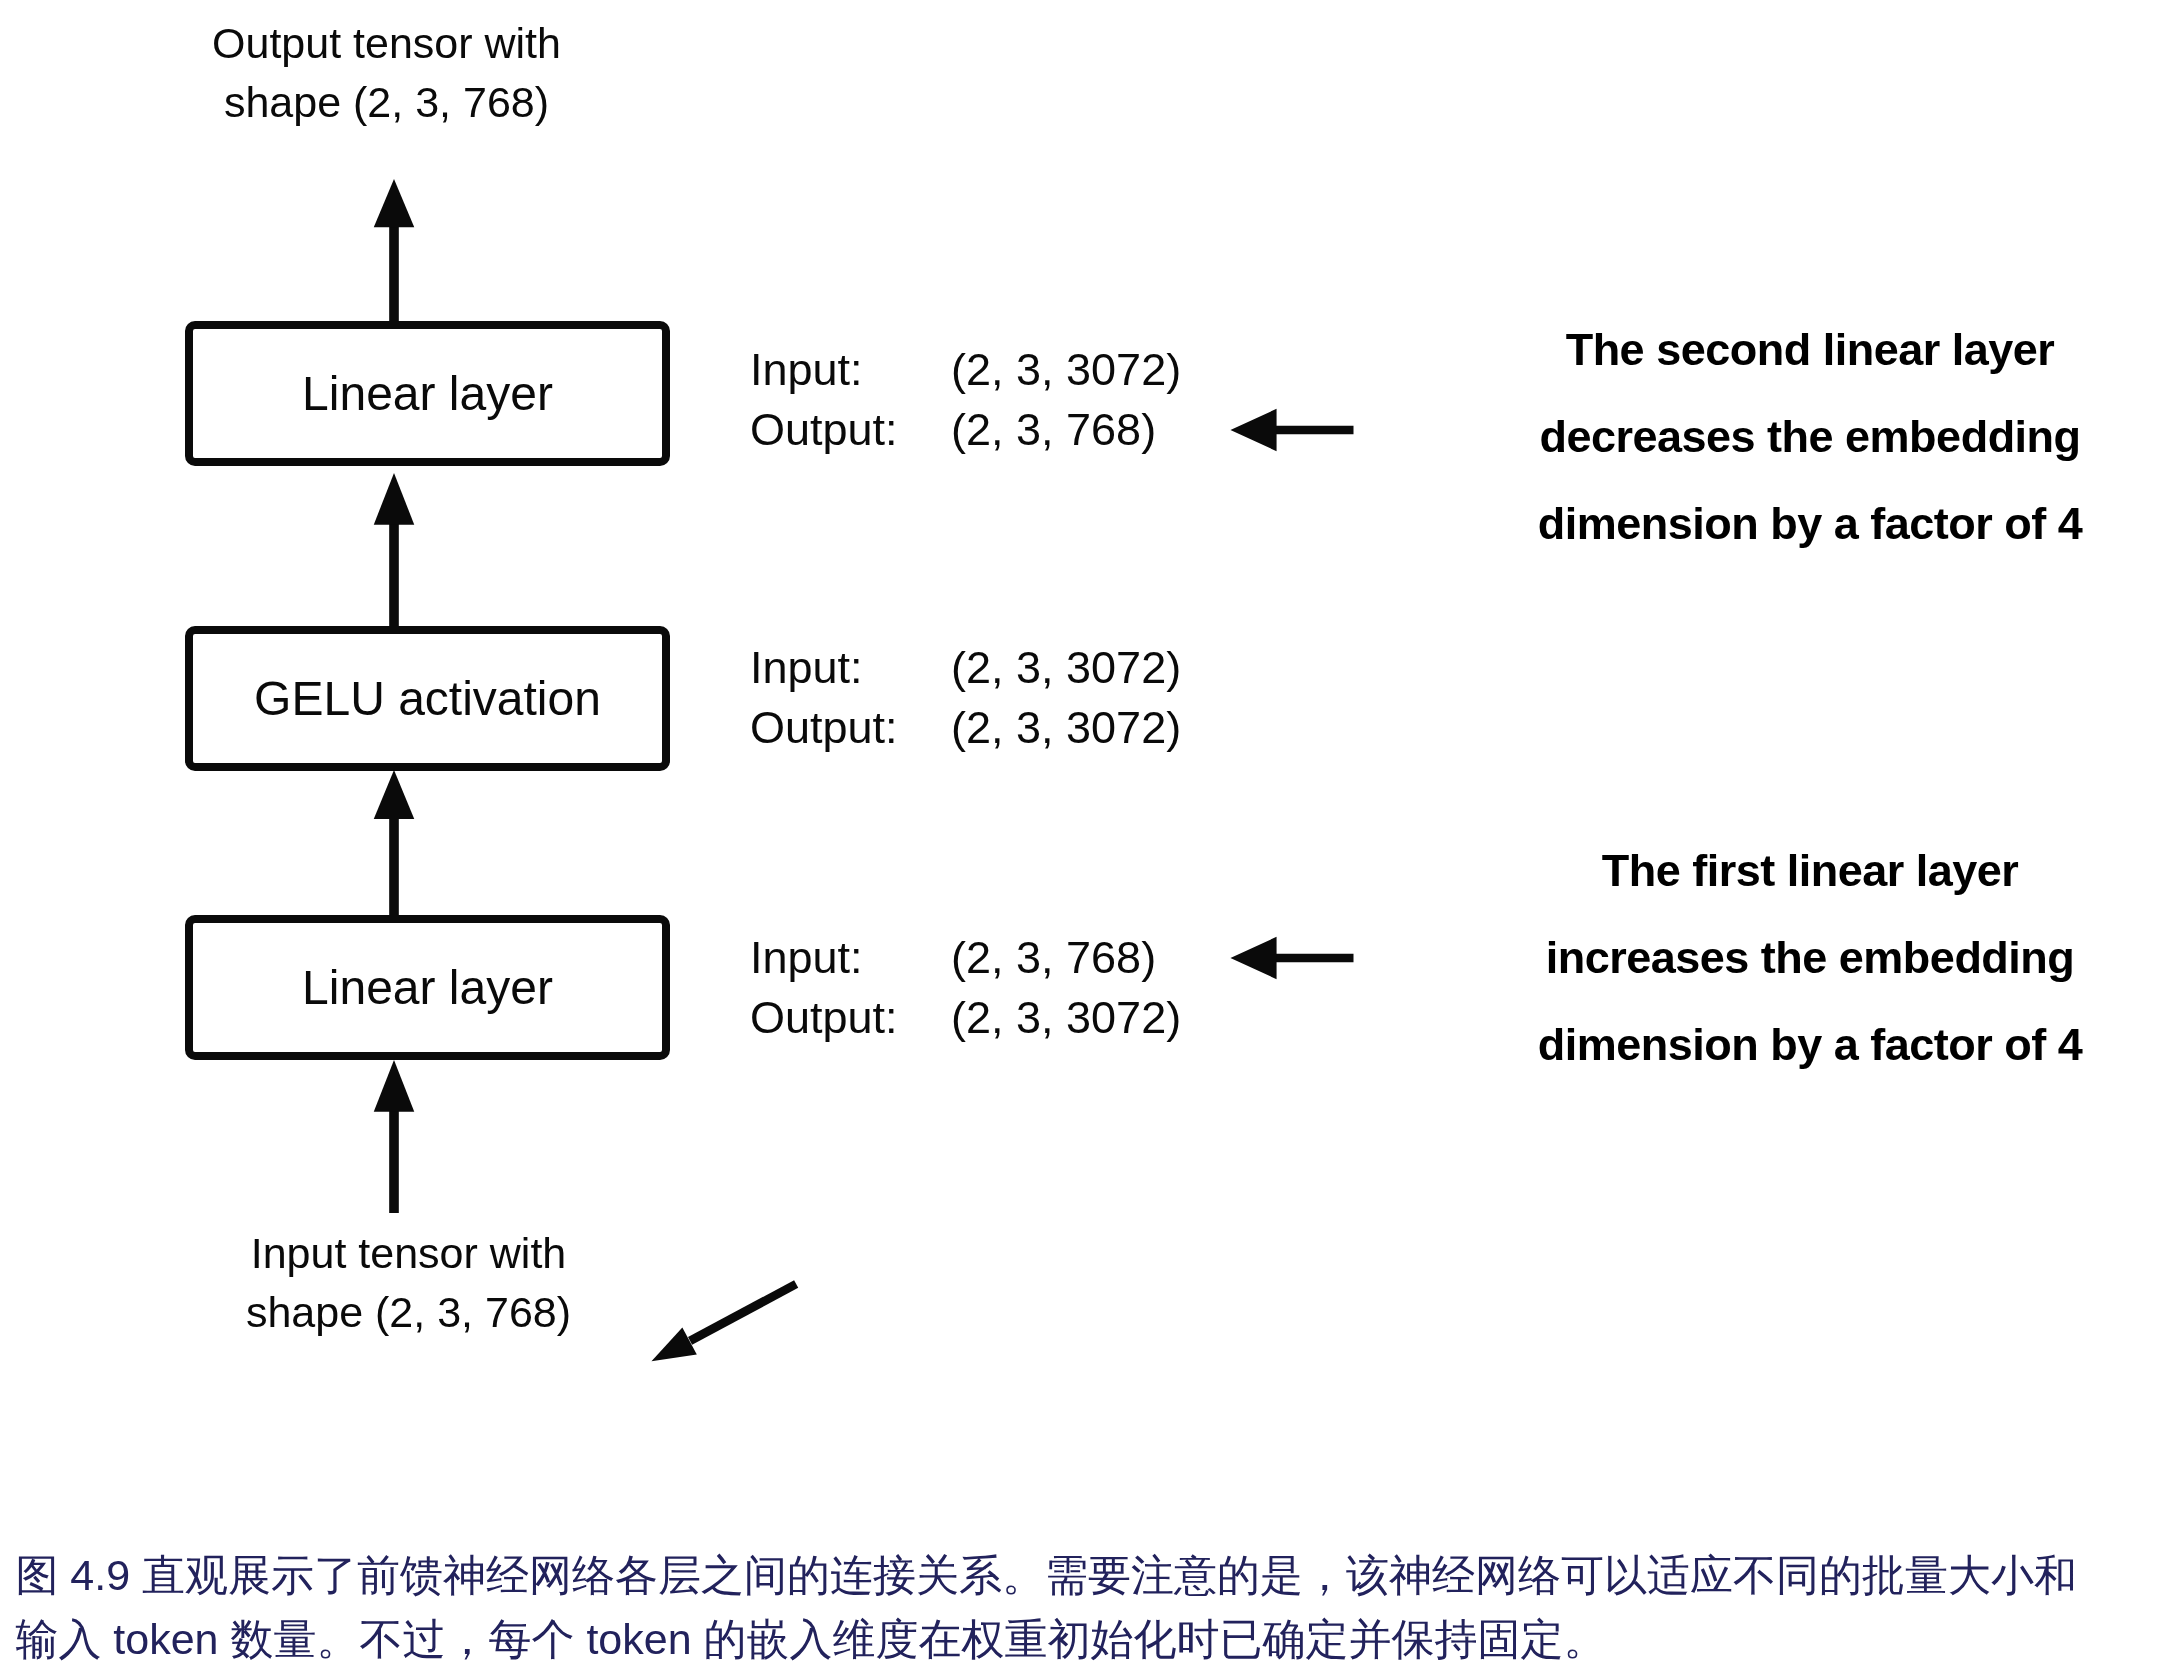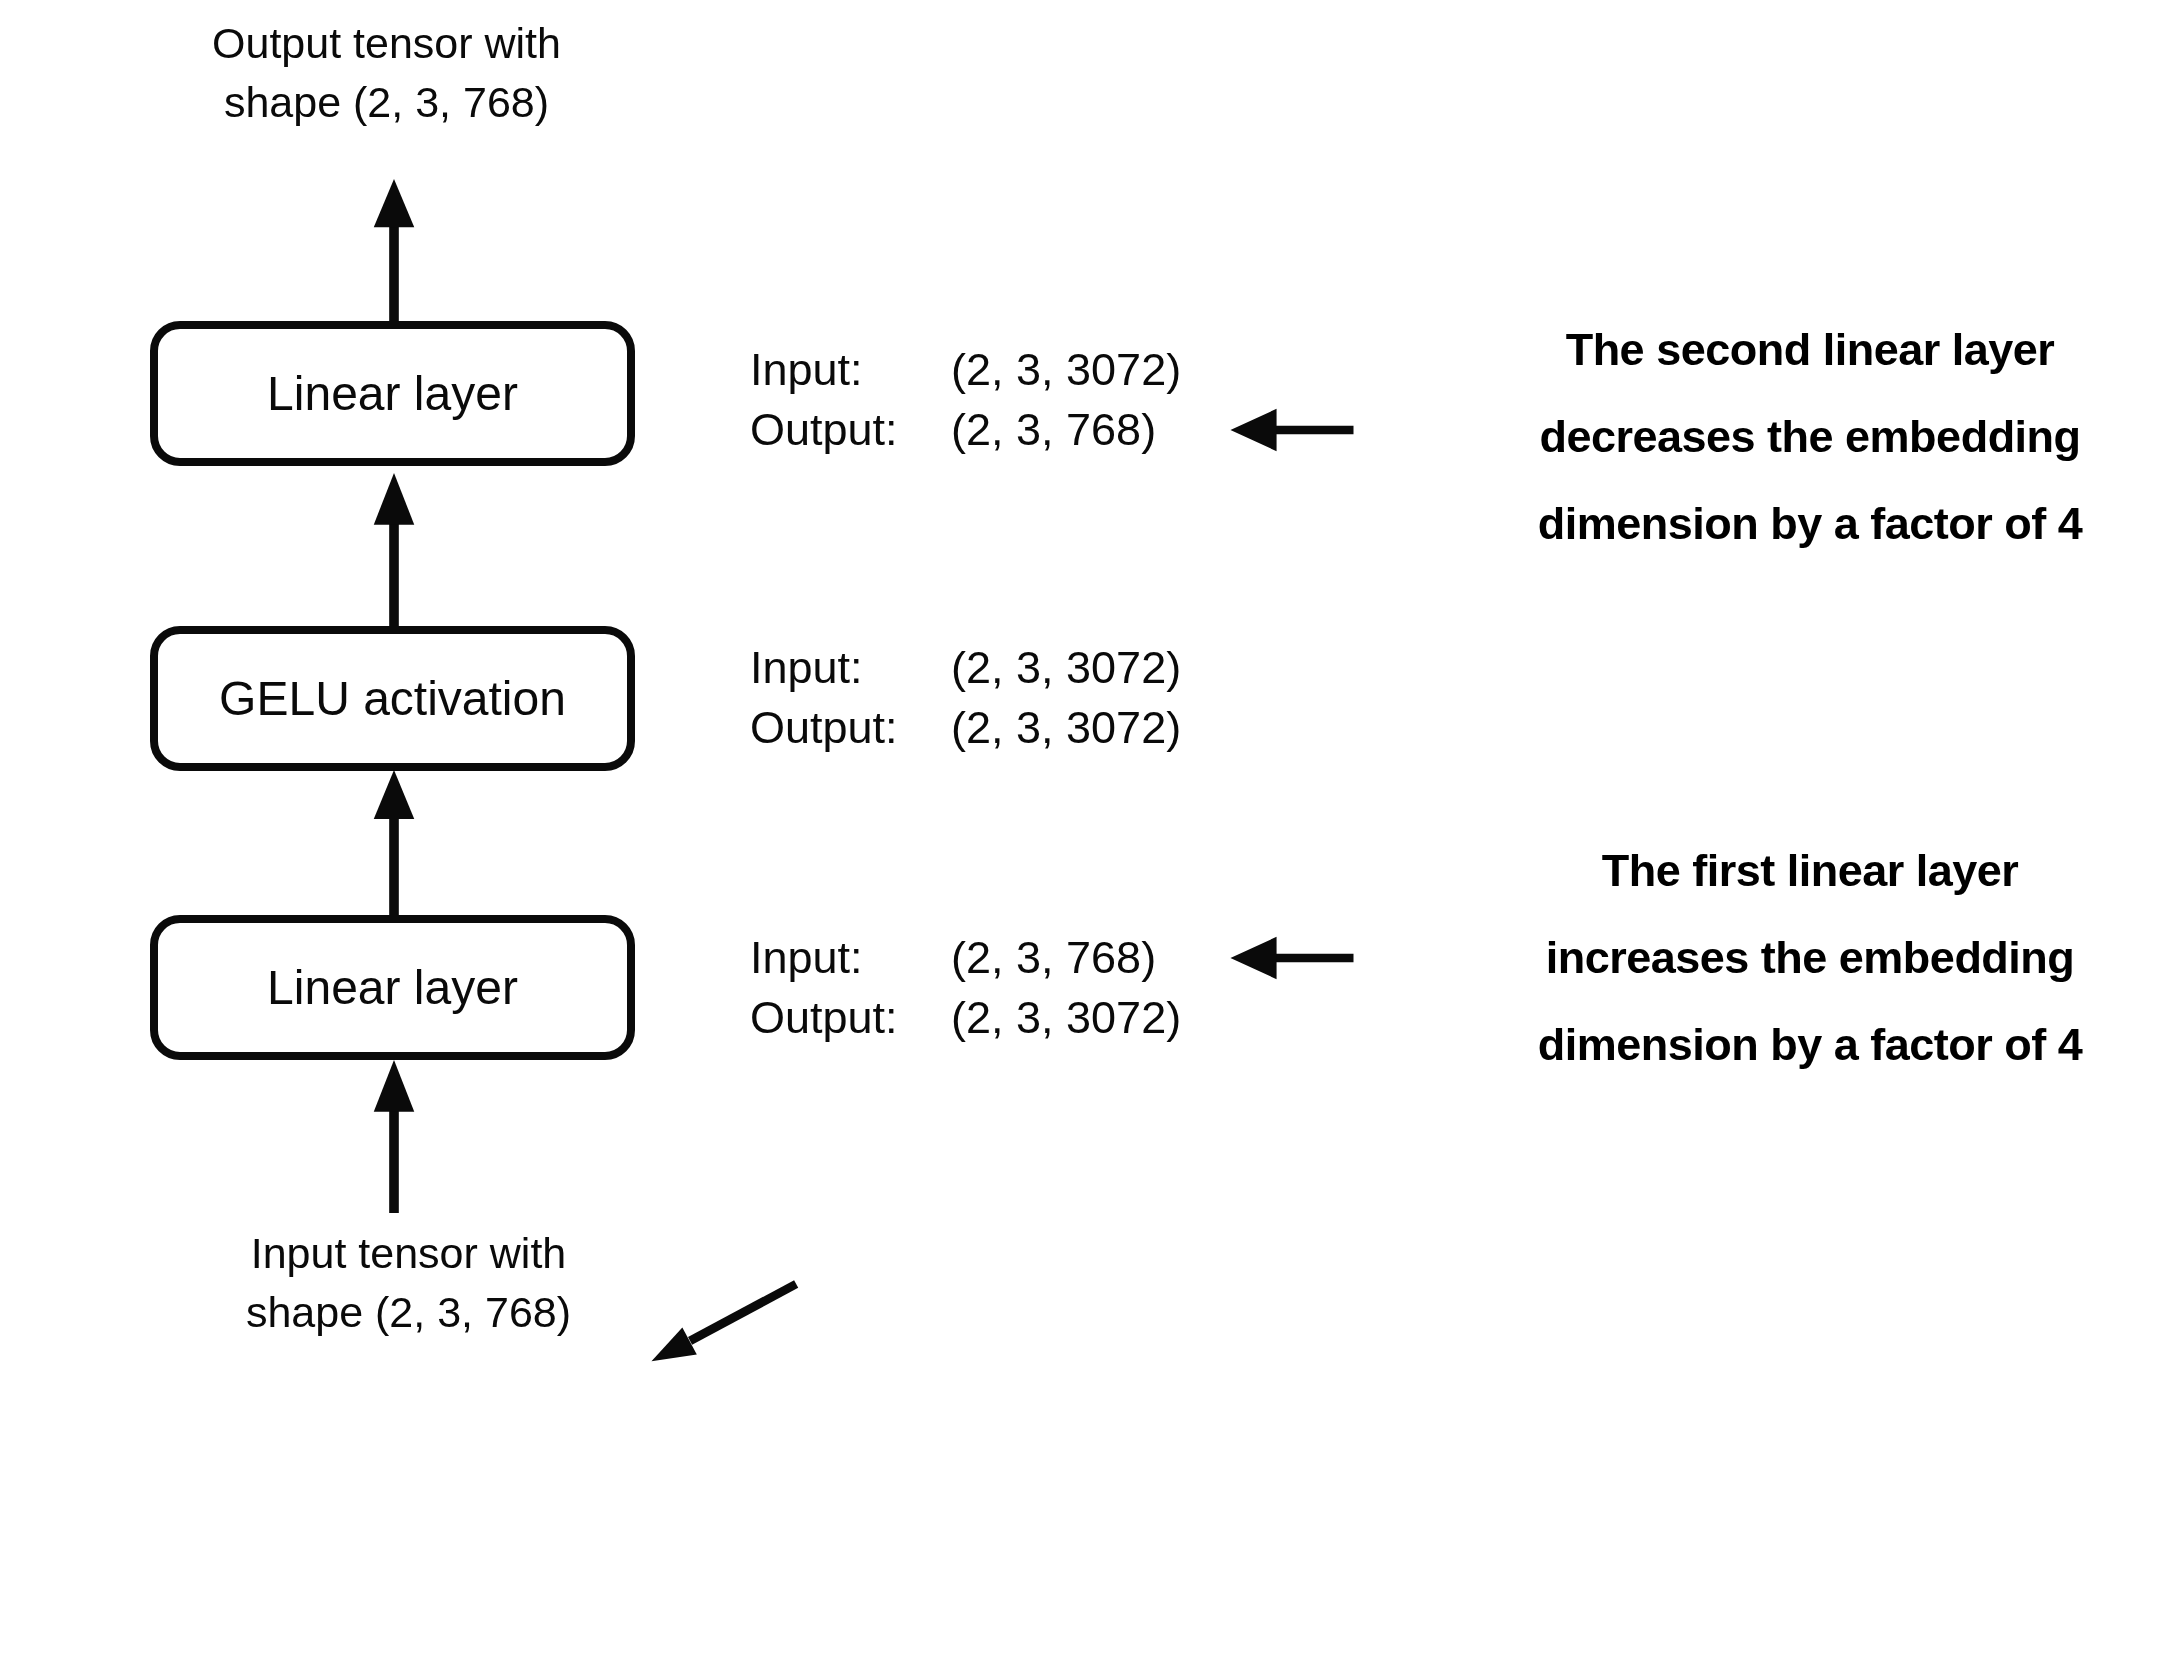--- a/index.html
+++ b/index.html
@@ -16,26 +16,27 @@
     position: absolute;
     text-align: center;
     font-size: 43px;
     line-height: 59px;
     white-space: pre-line;
     color: #0a0a0a;
   }
   .node-box {
     position: absolute;
     border: 8.7px solid #0a0a0a;
-    border-radius: 30px;
+    border-radius: 10px;
     background: #ffffff;
     display: flex;
     align-items: center;
     justify-content: center;
     box-sizing: border-box;
+    margin-left: 35px;
   }
   .node-box .box-label {
     font-size: 48px;
     color: #0a0a0a;
   }
   .io-block {
     position: absolute;
     font-size: 45px;
     line-height: 60px;
     color: #0a0a0a;
@@ -157,15 +158,17 @@
 
   <div class="tensor-label" style="left:172px; top:1224px; width:473px;">Input tensor with
 shape (2, 3, 768)</div>
 
   <svg class="arrow" style="left:637px; top:1276px;" width="164" height="97" viewBox="0 0 170 100">
     <line x1="165" y1="8" x2="55" y2="67" stroke-width="9"></line>
     <polygon points="15,88 47,53 62,81"></polygon>
   </svg>
 
 
+  <div class="caption" style="left: 15.4px; top: 1543px; width: 2155px; color: rgb(34, 34, 92);">图 4.9 直观展示了前馈神经网络各层之间的连接关系。需要注意的是，该神经网络可以适应不同的批量大小和
+输入 token 数量。不过，每个 token 的嵌入维度在权重初始化时已确定并保持固定。</div>
 
 </div>
 
 
 </body></html>

